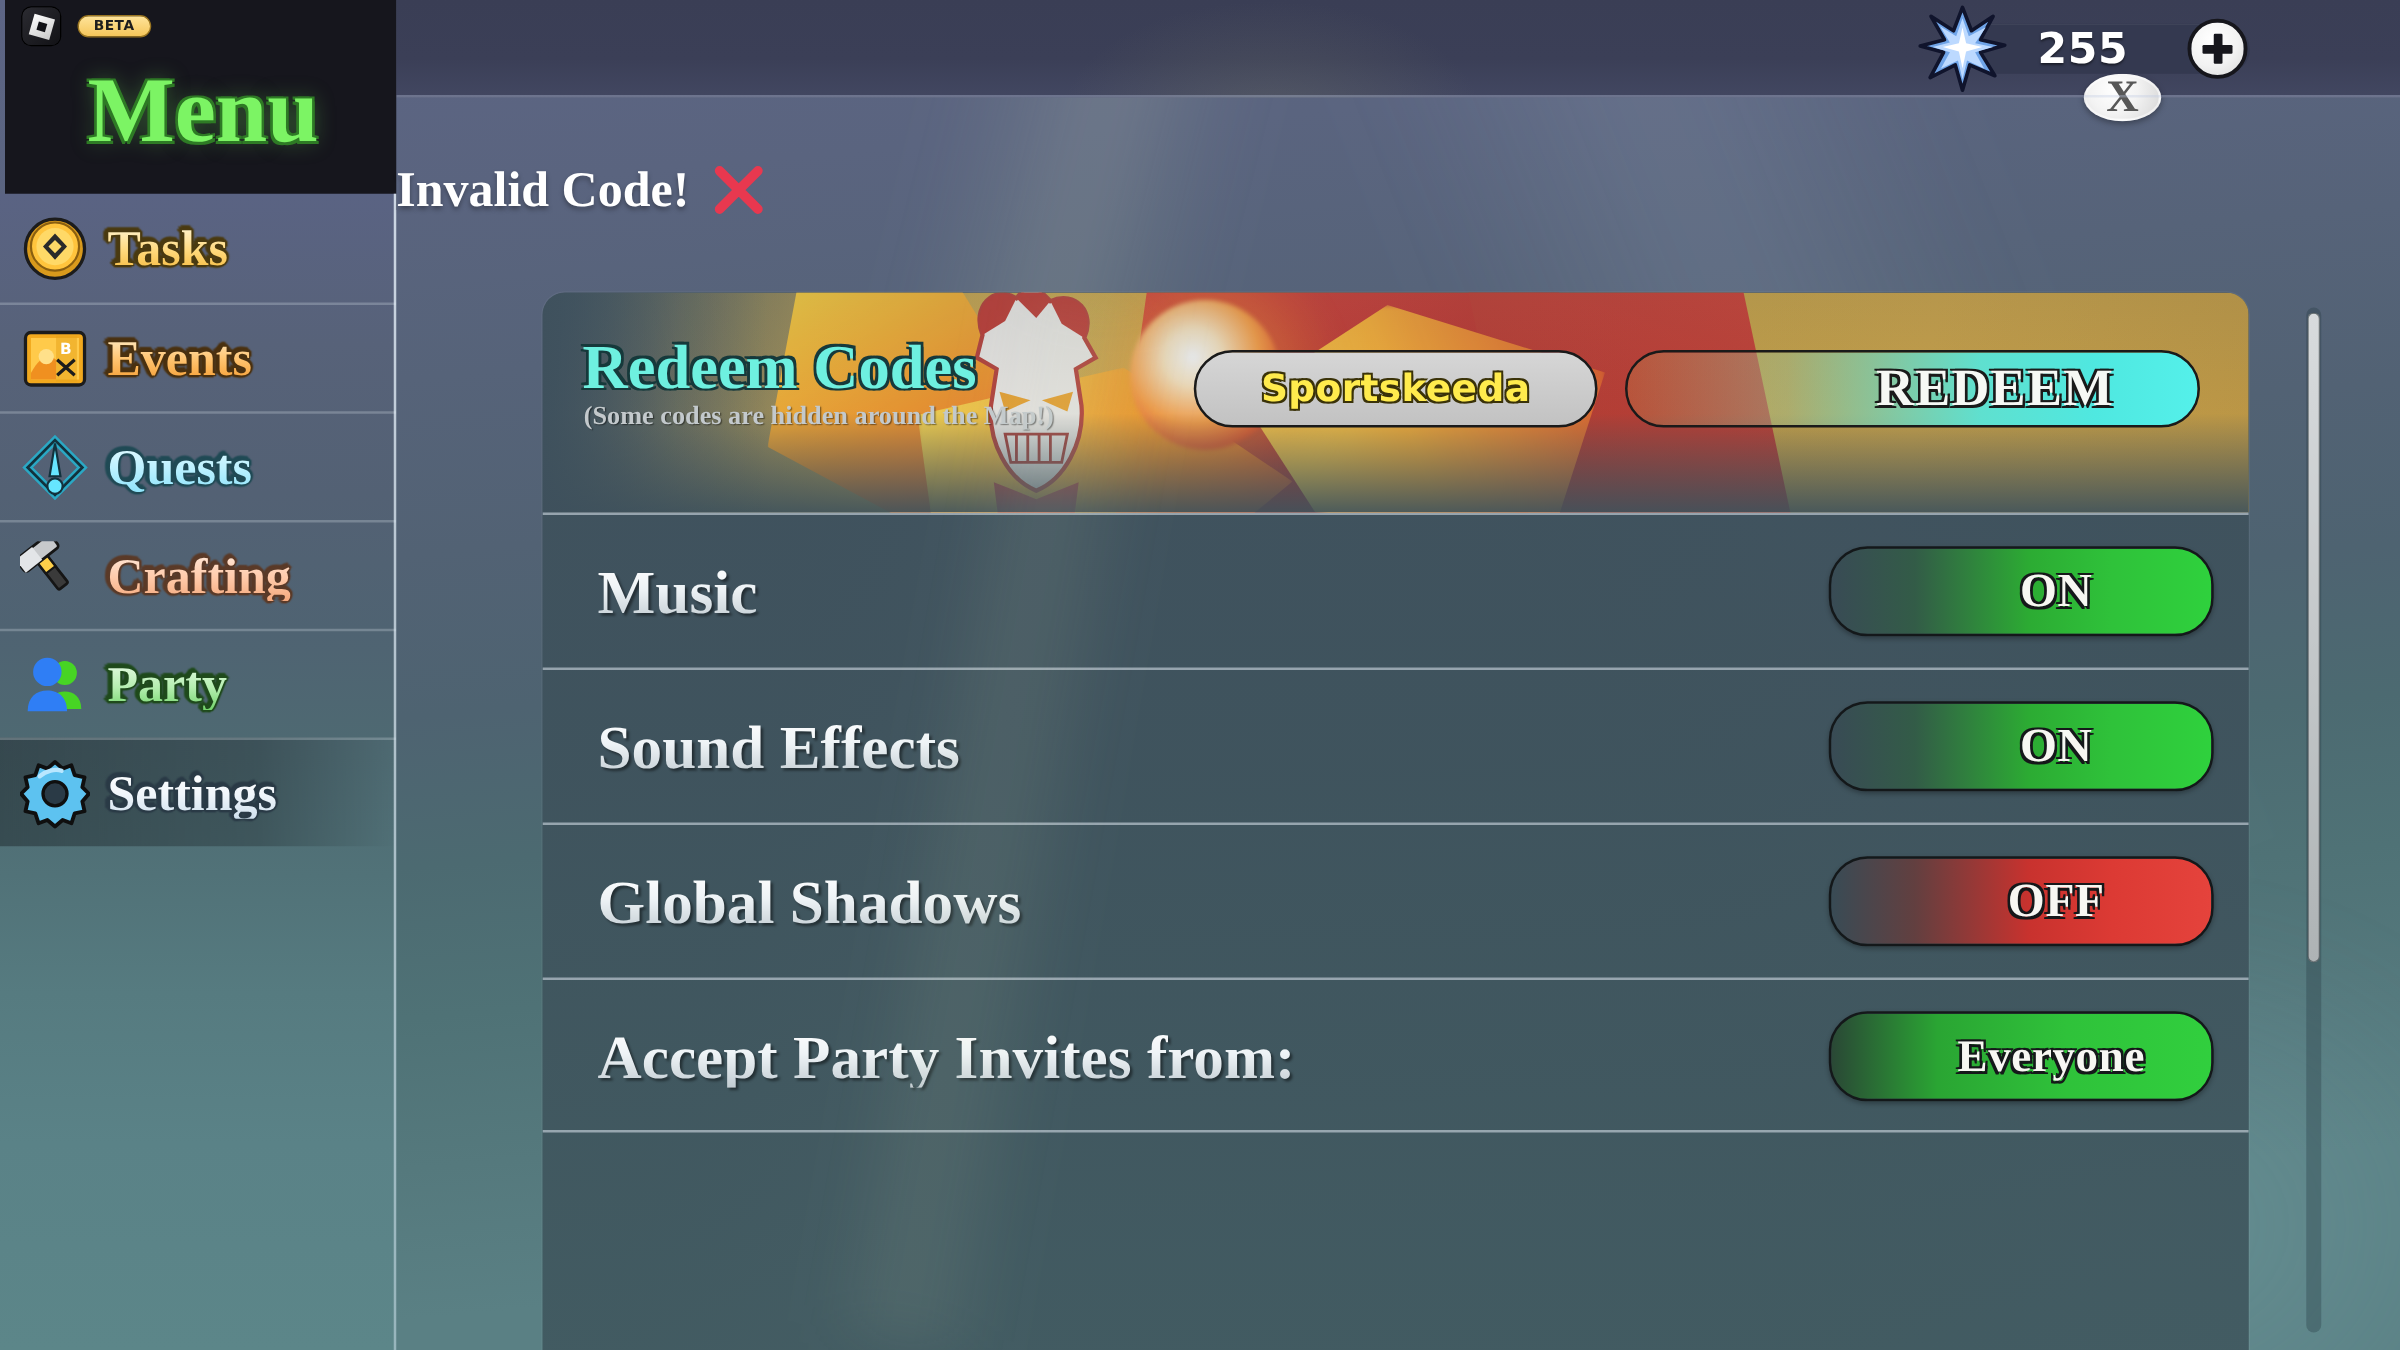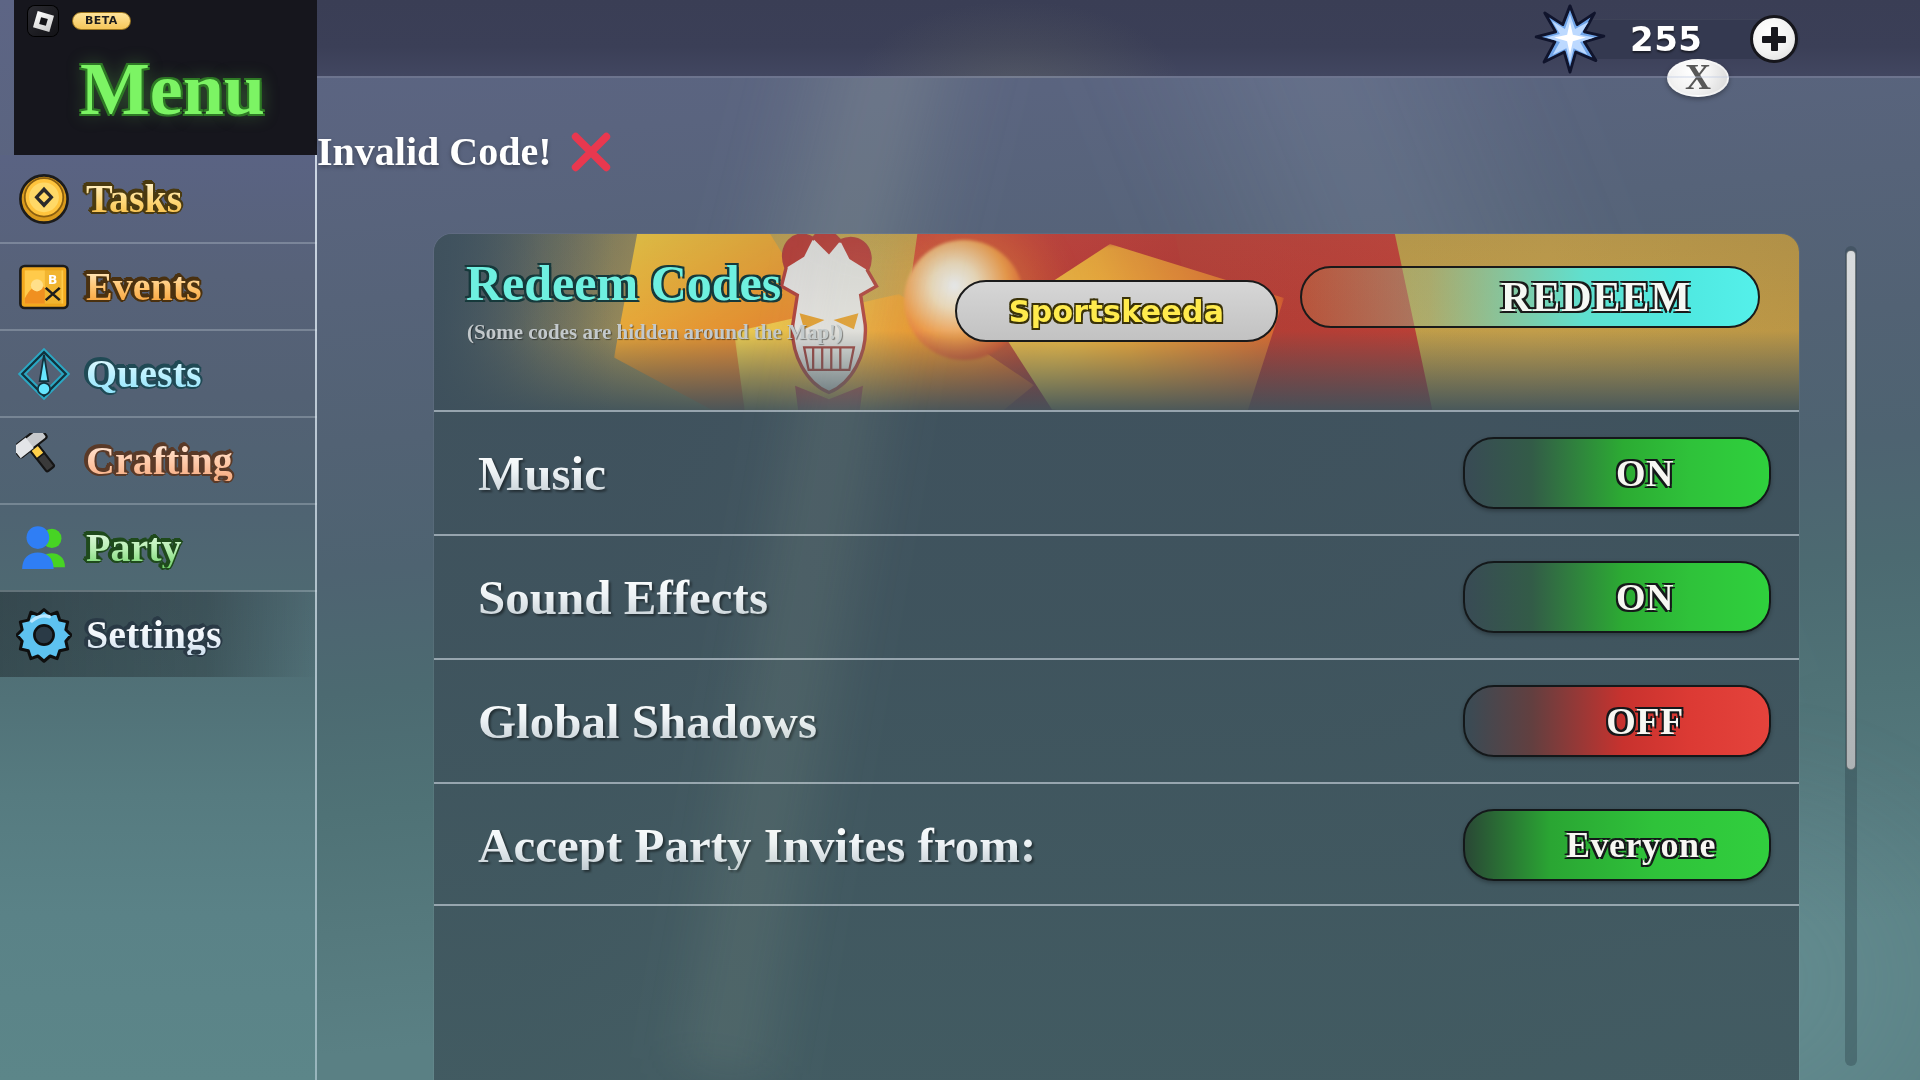--- a/index.html
+++ b/index.html
@@ -101,21 +101,21 @@
   }
   .close-btn span {
     font-family:"Liberation Serif", serif;
     font-weight:bold; font-size:36px; color:#585858; line-height:1;
     margin-top:-2px;
   }
 
   
   .sidebar { position:absolute; left:0; top:0; width:317px; height:1080px; overflow:hidden; }
   .sidebar-head {
-    position:absolute; left:14px; top:0; width:317px; height:168px;
+    position:absolute; left:4px; top:0; width:317px; height:168px;
     background:#16161d;
   }
   .rbx-badge-row { position:absolute; left:14px; top:6px; display:flex; align-items:center; gap:14px; }
   .rbx-logo {
     width:30px; height:30px; border-radius:7px;
     background:linear-gradient(135deg,#2b2b31 0%, #121216 100%);
     display:flex; align-items:center; justify-content:center;
     box-shadow:0 0 0 1px #000;
   }
   .rbx-logo i {
@@ -298,21 +298,21 @@
   }
   .ba-haze{
     position:absolute; inset:0;
     background:linear-gradient(100deg, rgba(120,140,150,0.25), rgba(160,170,160,0.12));
     mix-blend-mode:screen; opacity:0.5;
   }
 
   
   .redeem-row { position:absolute; left:0; top:0; width:1365px; height:176px; }
   .redeem-title {
-    position:absolute; left:32px; top:24px;
+    position:absolute; left:32px; top:34px;
     font-family:"Liberation Serif", serif; font-weight:bold;
     font-size:50px; line-height:1; color:#6ef0e0;
     text-shadow:
       -2.2px -2.2px 0 #16393b, 2.2px -2.2px 0 #16393b,
       -2.2px 2.2px 0 #16393b, 2.2px 2.2px 0 #16393b;
   }
   .redeem-sub {
     position:absolute; left:33px; top:86px; width:400px;
     font-family:"Liberation Serif", serif; font-weight:bold;
     font-size:21px; line-height:1.22; color:#c3c9cc;
@@ -326,21 +326,21 @@
     display:flex; align-items:center; justify-content:center;
   }
   .code-input span {
     font-family:"DejaVu Sans", sans-serif; font-weight:bold;
     font-size:30px; color:#ffeb4d; letter-spacing:0.3px;
     text-shadow:
       -1.6px -1.6px 0 #3a3208, 1.6px -1.6px 0 #3a3208,
       -1.6px 1.6px 0 #3a3208, 1.6px 1.6px 0 #3a3208;
   }
   .redeem-btn {
-    position:absolute; left:866px; top:32px;
+    position:absolute; left:866px; top:46px;
     width:460px; height:62px; border-radius:31px;
     background:linear-gradient(90deg,
       rgba(200,170,80,0.20) 0%, rgba(150,190,150,0.45) 28%,
       #5fe0cf 62%, #4fe8e0 82%, #54f0ea 100%);
     border:2px solid #1a1a1a;
     display:flex; align-items:center; justify-content:center;
   }
   .redeem-btn span {
     font-family:"Liberation Serif", serif; font-weight:bold;
     font-size:42px; color:#f6f8f4; letter-spacing:1px;

